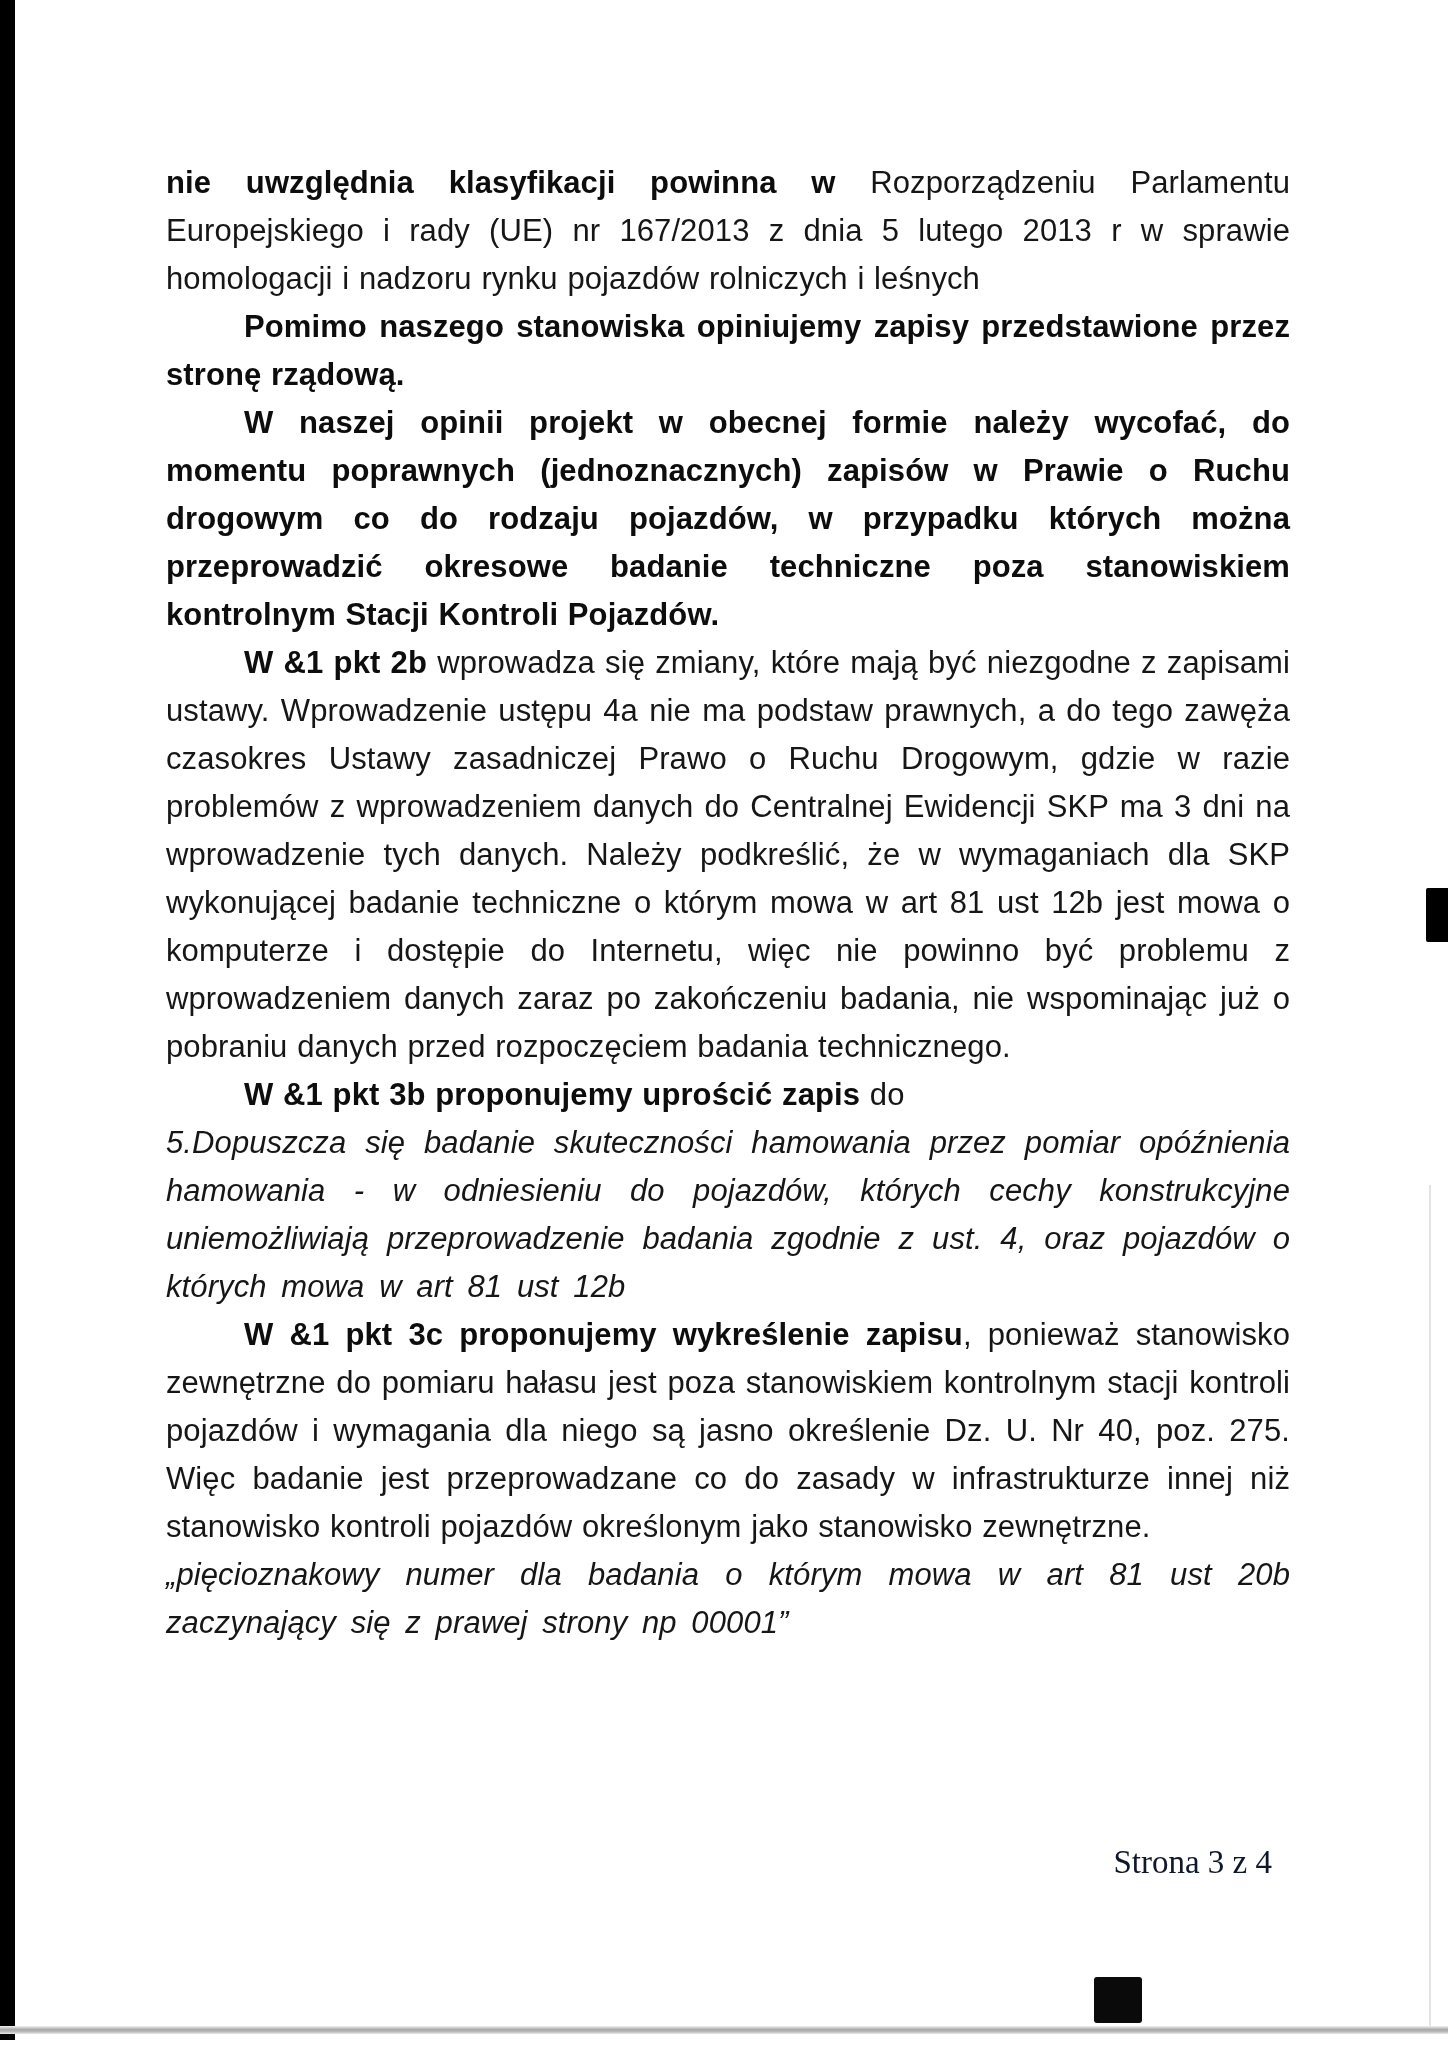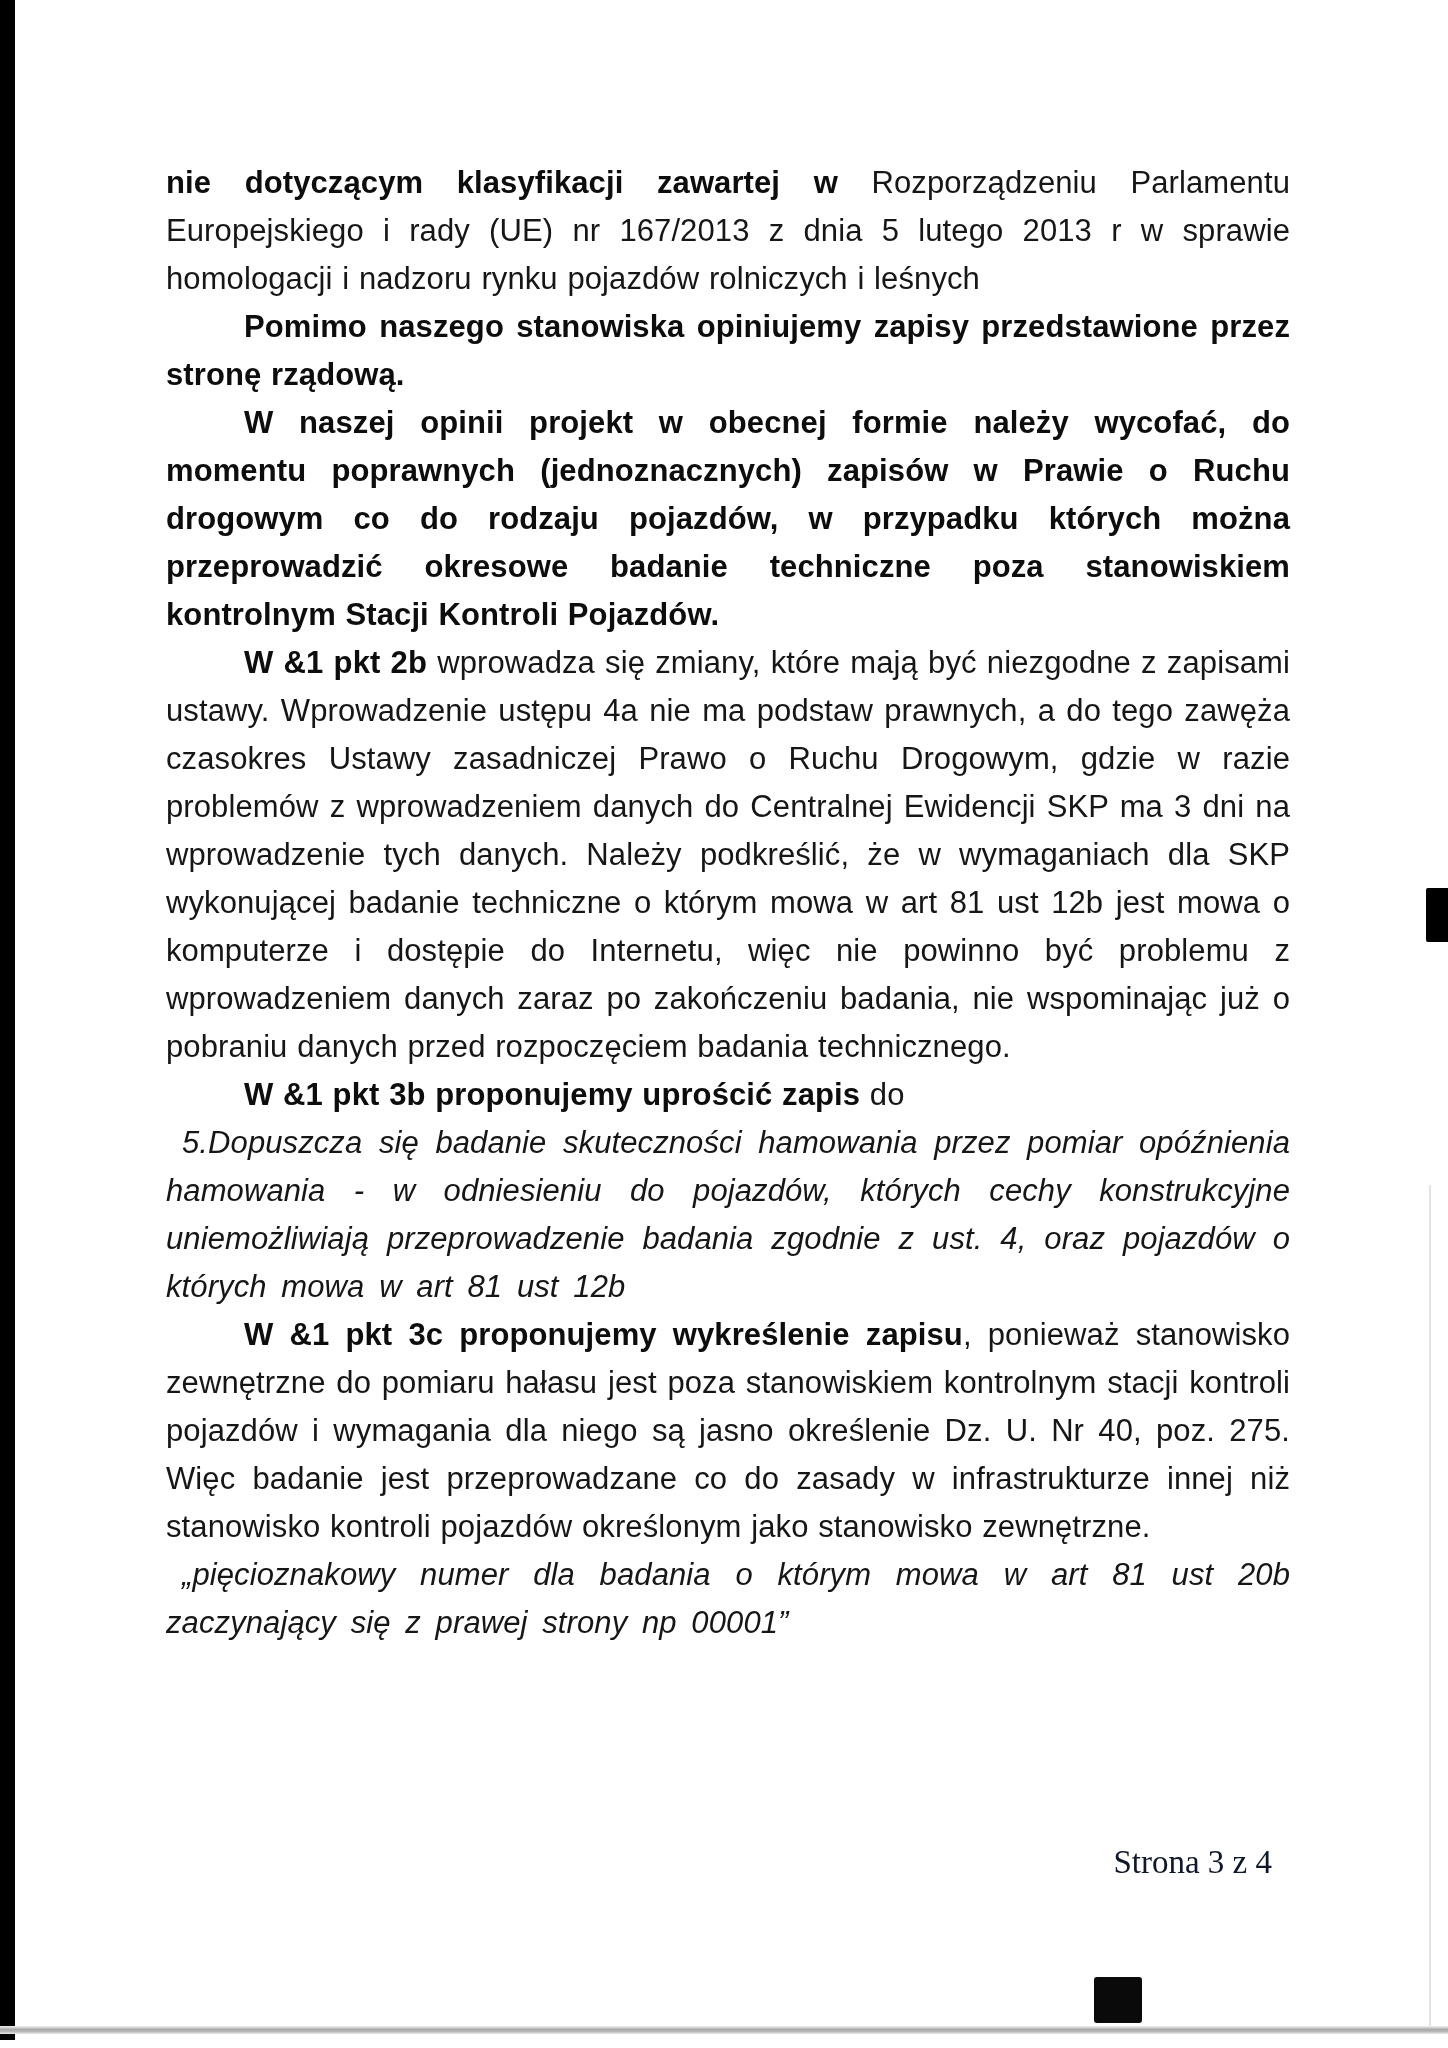--- a/index.html
+++ b/index.html
@@ -28,21 +28,21 @@
     letter-spacing: 0.1px;
     word-spacing: 1px;
   }
   .content p {
     margin: 0;
     padding: 0;
   }
   .content p.indent { text-indent: 78px; }
   .content p.italic { font-style: italic; word-spacing: 6px; }
   .seg-bold { font-weight: bold; color: #0d0d0d; }
-  .seg-italic { font-style: italic; margin-left: 16px; }
+  .seg-italic { font-style: italic; }
   
   .footer {
     position: absolute;
     top: 1842px;
     right: 176px;
     font-family: "Liberation Serif", serif;
     font-size: 33px;
     line-height: 40px;
     color: #0f172a;
   }
@@ -79,21 +79,21 @@
 </style>
 </head>
 <body>
 
 <div class="page">
 
   <div class="left-bar" style="background: rgb(0, 0, 0);"></div>
   <div class="right-tab" style="background: rgb(0, 0, 0);"></div>
 
   <div class="content" id="content">
-      <p><span class="seg-bold">nie dotyczącym klasyfikacji zawartej w </span><span>Rozporządzeniu Parlamentu Europejskiego i rady (UE) nr 167/2013 z dnia 5 lutego 2013 r w sprawie homologacji i nadzoru rynku pojazdów rolniczych i leśnych</span></p>
+      <p><span class="seg-bold">nie uwzględnia klasyfikacji powinna w </span><span>Rozporządzeniu Parlamentu Europejskiego i rady (UE) nr 167/2013 z dnia 5 lutego 2013 r w sprawie homologacji i nadzoru rynku pojazdów rolniczych i leśnych</span></p>
       <p class="indent"><span class="seg-bold">Pomimo naszego stanowiska opiniujemy zapisy przedstawione przez stronę rządową.</span></p>
       <p class="indent"><span class="seg-bold">W naszej opinii projekt w obecnej formie należy wycofać, do momentu poprawnych (jednoznacznych) zapisów w Prawie o Ruchu drogowym co do rodzaju pojazdów, w przypadku których można przeprowadzić okresowe badanie techniczne poza stanowiskiem kontrolnym Stacji Kontroli Pojazdów.</span></p>
       <p class="indent"><span class="seg-bold">W &amp;1 pkt 2b</span><span> wprowadza się zmiany, które mają być niezgodne z zapisami ustawy. Wprowadzenie ustępu 4a nie ma podstaw prawnych, a do tego zawęża czasokres Ustawy zasadniczej Prawo o Ruchu Drogowym, gdzie w razie problemów z wprowadzeniem danych do Centralnej Ewidencji SKP ma 3 dni na wprowadzenie tych danych. Należy podkreślić, że w wymaganiach dla SKP wykonującej badanie techniczne o którym mowa w art 81 ust 12b jest mowa o komputerze i dostępie do Internetu, więc nie powinno być problemu z wprowadzeniem danych zaraz po zakończeniu badania, nie wspominając już o pobraniu danych przed rozpoczęciem badania technicznego.</span></p>
       <p class="indent"><span class="seg-bold">W &amp;1 pkt 3b proponujemy uprościć zapis</span><span> do</span></p>
       <p class="italic"><span class="seg-italic">5.Dopuszcza się badanie skuteczności hamowania przez pomiar opóźnienia hamowania - w odniesieniu do pojazdów, których cechy konstrukcyjne uniemożliwiają przeprowadzenie badania zgodnie z ust. 4, oraz pojazdów o których mowa w art 81 ust 12b</span></p>
       <p class="indent"><span class="seg-bold">W &amp;1 pkt 3c proponujemy wykreślenie zapisu</span><span>, ponieważ stanowisko zewnętrzne do pomiaru hałasu jest poza stanowiskiem kontrolnym stacji kontroli pojazdów i wymagania dla niego są jasno określenie Dz. U. Nr 40, poz. 275. Więc badanie jest przeprowadzane co do zasady w infrastrukturze innej niż stanowisko kontroli pojazdów określonym jako stanowisko zewnętrzne.</span></p>
       <p class="italic"><span class="seg-italic">„pięcioznakowy numer dla badania o którym mowa w art 81 ust 20b zaczynający się z prawej strony np 00001”</span></p>
     </div>
 
   <div class="footer">Strona 3 z 4</div>

